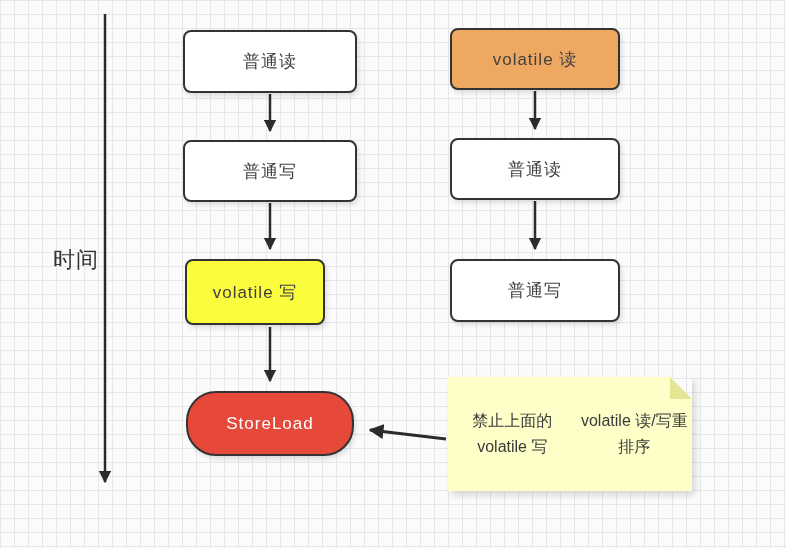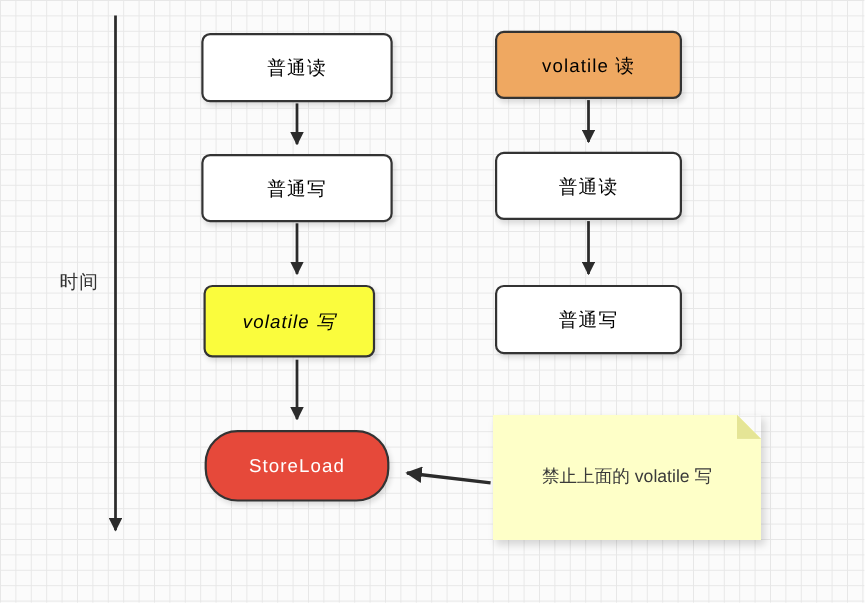--- a/index.html
+++ b/index.html
@@ -25,38 +25,38 @@
     left: 0; top: 0;
     width: 786px; height: 548px;
     pointer-events: none;
   }
   .box {
     position: absolute;
     box-sizing: border-box;
     border: 2.5px solid #333333;
     border-radius: 8px;
     background: #ffffff;
-    color: #000000;
+    color: #404040;
     font-size: 17px;
     display: flex;
     align-items: center;
     justify-content: center;
     box-shadow: 2px 3px 5px rgba(0,0,0,0.12);
     letter-spacing: 1px;
   }
   .box.volatile-write { background: #fafc3d; }
   .box.volatile-read  { background: #efa861; }
   .box.barrier        { background: #e6493a; color: #ffffff; }
   .time-label {
     position: absolute;
-    left: 30px;
+    left: 46px;
     top: 245px;
     width: 60px;
-    text-align: right;
-    font-size: 17px;
+    text-align: center;
+    font-size: 22px;
     color: #333333;
     letter-spacing: 1px;
   }
   .note {
     position: absolute;
     left: 448px;
     top: 377px;
     width: 244px;
     height: 114px;
     background: #feffc8;
@@ -106,26 +106,27 @@
     <line x1="270" y1="327" x2="270" y2="381" stroke="#2b2b2b" stroke-width="2.5" marker-end="url(#ah)"></line>
     <line x1="535" y1="91" x2="535" y2="129" stroke="#2b2b2b" stroke-width="2.5" marker-end="url(#ah)"></line>
     <line x1="535" y1="201" x2="535" y2="249" stroke="#2b2b2b" stroke-width="2.5" marker-end="url(#ah)"></line>
     <line x1="446" y1="439" x2="370" y2="430" stroke="#2b2b2b" stroke-width="3" marker-end="url(#ah)"></line>
   </svg>
 
   <div class="time-label">时间</div>
 
   <div class="box" style="left:183px; top:30px; width:174px; height:63px;">普通读</div>
   <div class="box" style="left:183px; top:140px; width:174px; height:62px;">普通写</div>
-  <div class="box volatile-write" style="left:185px; top:259px; width:156px; height:66px;font-style:italic;">volatile 写</div>
+  <div class="box volatile-write" style="left:185px; top:259px; width:140px; height:66px;">volatile 写</div>
   <div class="box barrier" style="left:186px; top:391px; width:168px; height:65px;border-radius:30px;">StoreLoad</div>
 
   <div class="box volatile-read" style="left:450px; top:28px; width:170px; height:62px;">volatile 读</div>
   <div class="box" style="left:450px; top:138px; width:170px; height:62px;">普通读</div>
   <div class="box" style="left:450px; top:259px; width:170px; height:63px;">普通写</div>
 
   <div class="note-shadow"></div>
   <div class="note">
     <div>禁止上面的 volatile 写</div>
+    <div>volatile 读/写重排序</div>
   </div>
   <div class="note-fold"></div>
 
 </div>
 
 </body></html>

